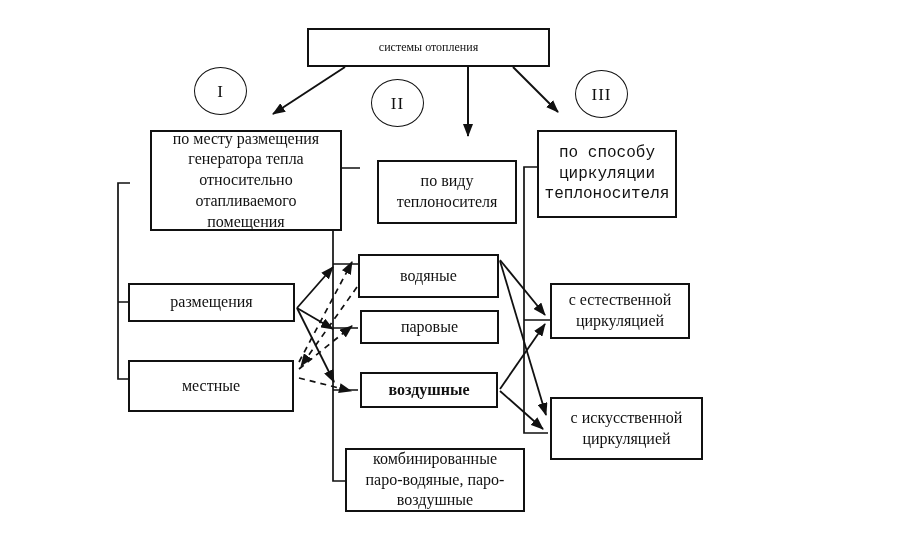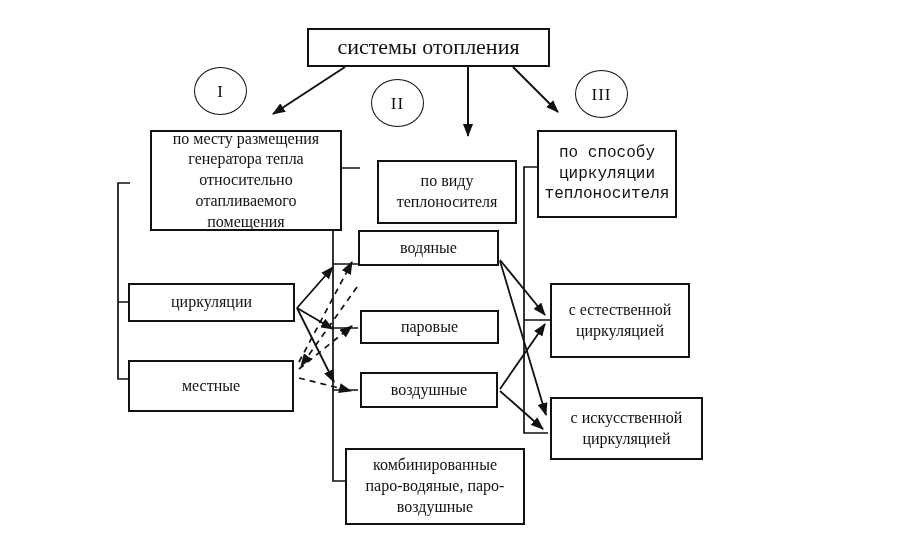--- a/index.html
+++ b/index.html
@@ -6,21 +6,21 @@
   .canvas{
     position:relative;width:900px;height:540px;background:#ffffff;overflow:hidden;
     font-family:"Liberation Serif","DejaVu Serif",serif;color:#111;
   }
   .wires{position:absolute;left:0;top:0;width:900px;height:540px;}
   .node{
     position:absolute;box-sizing:border-box;border:2px solid #111;background:#fff;
     display:flex;align-items:center;justify-content:center;text-align:center;
     font-size:16px;line-height:1.3;padding:2px 8px;
   }
-  .node.title-box{font-size:22px;}
+  .node.title-box{font-size:12px;}
   .circle{
     position:absolute;box-sizing:border-box;border:1.5px solid #111;border-radius:50%;
     background:#fff;display:flex;align-items:center;justify-content:center;
     font-size:17px;line-height:1;letter-spacing:1px;
   }
 </style>
 </head>
 <body>
 
 <div class="canvas">
@@ -66,45 +66,45 @@
     <span>II</span>
   </div>
   <div class="circle" style="left:575px;top:70px;width:53px;height:48px;">
     <span>III</span>
   </div>
 
   <div class="node" style="left:134px;top:130px;width:192px;height:101px;margin-left:16px;">
     <span>по месту размещения генератора тепла относительно отапливаемого помещения</span>
   </div>
   <div class="node" style="left:128px;top:283px;width:167px;height:39px;">
-    <span>циркуляции</span>
+    <span>размещения</span>
   </div>
   <div class="node" style="left:128px;top:360px;width:166px;height:52px;">
     <span>местные</span>
   </div>
 
   <div class="node" style="left:360px;top:160px;width:140px;height:64px;margin-left:17px;">
     <span>по виду теплоносителя</span>
   </div>
-  <div class="node" style="left:358px;top:230px;width:141px;height:36px;">
+  <div class="node" style="left:358px;top:254px;width:141px;height:44px;">
     <span>водяные</span>
   </div>
   <div class="node" style="left:360px;top:310px;width:139px;height:34px;">
     <span>паровые</span>
   </div>
-  <div class="node" style="left:360px;top:372px;width:138px;height:36px;">
+  <div class="node" style="left:360px;top:372px;width:138px;height:36px;font-weight:bold;">
     <span>воздушные</span>
   </div>
-  <div class="node" style="left:345px;top:448px;width:180px;height:77px;justify-content:flex-end;">
+  <div class="node" style="left:345px;top:448px;width:180px;height:64px;justify-content:flex-end;">
     <span>комбинированные паро-водяные, паро-воздушные</span>
   </div>
 
   <div class="node" style="left:537px;top:130px;width:140px;height:88px;font-family:Liberation Mono, monospace;">
     <span>по способу циркуляции теплоносителя</span>
   </div>
-  <div class="node" style="left:550px;top:283px;width:140px;height:75px;">
+  <div class="node" style="left:550px;top:283px;width:140px;height:56px;">
     <span>с естественной циркуляцией</span>
   </div>
   <div class="node" style="left:550px;top:397px;width:153px;height:63px;align-items:center;">
     <span>с искусственной циркуляцией</span>
   </div>
 
 </div>
 
 </body></html>

